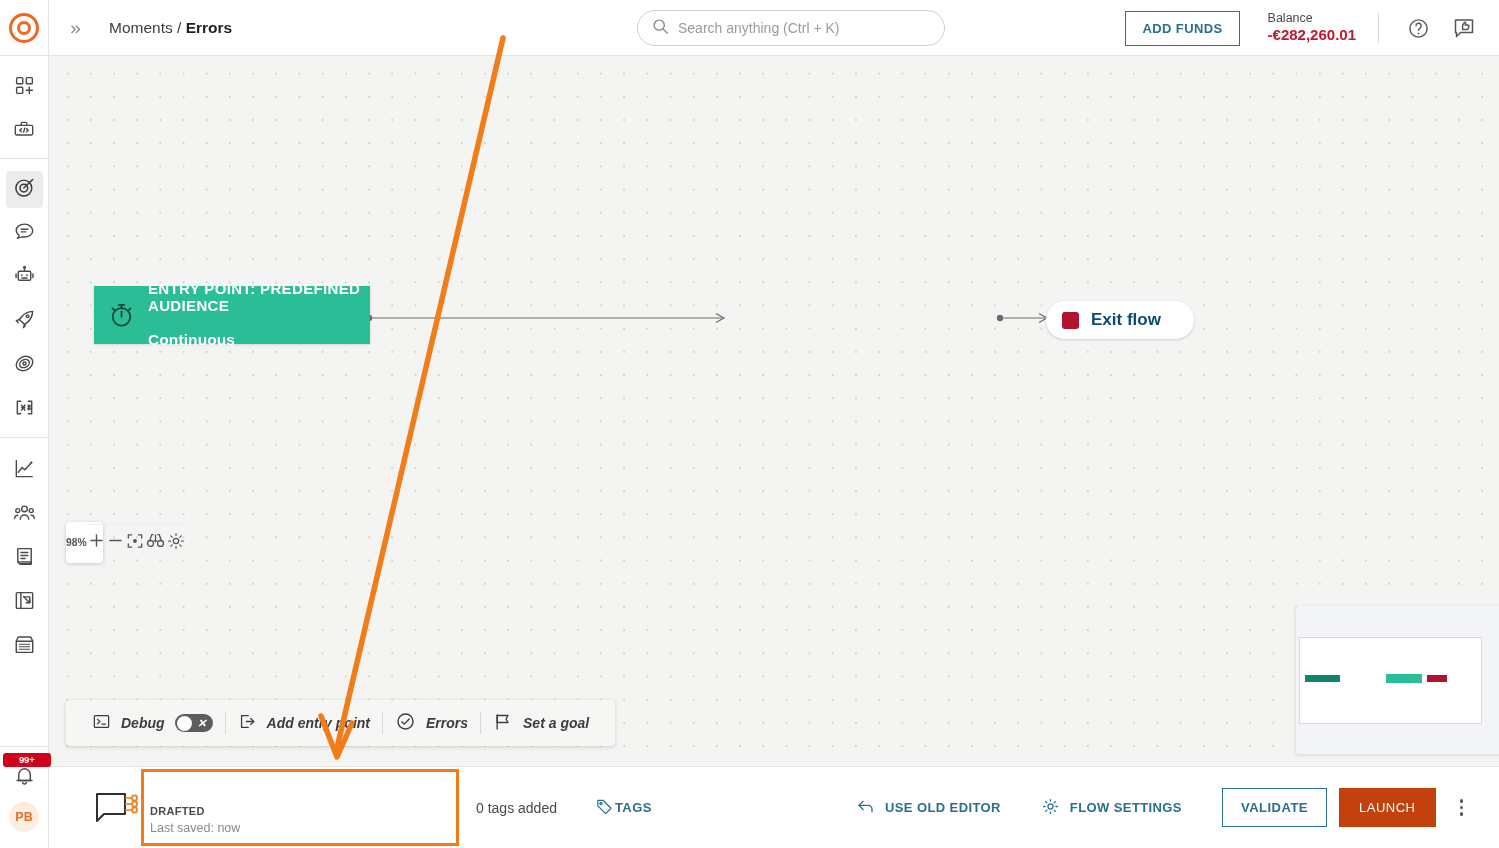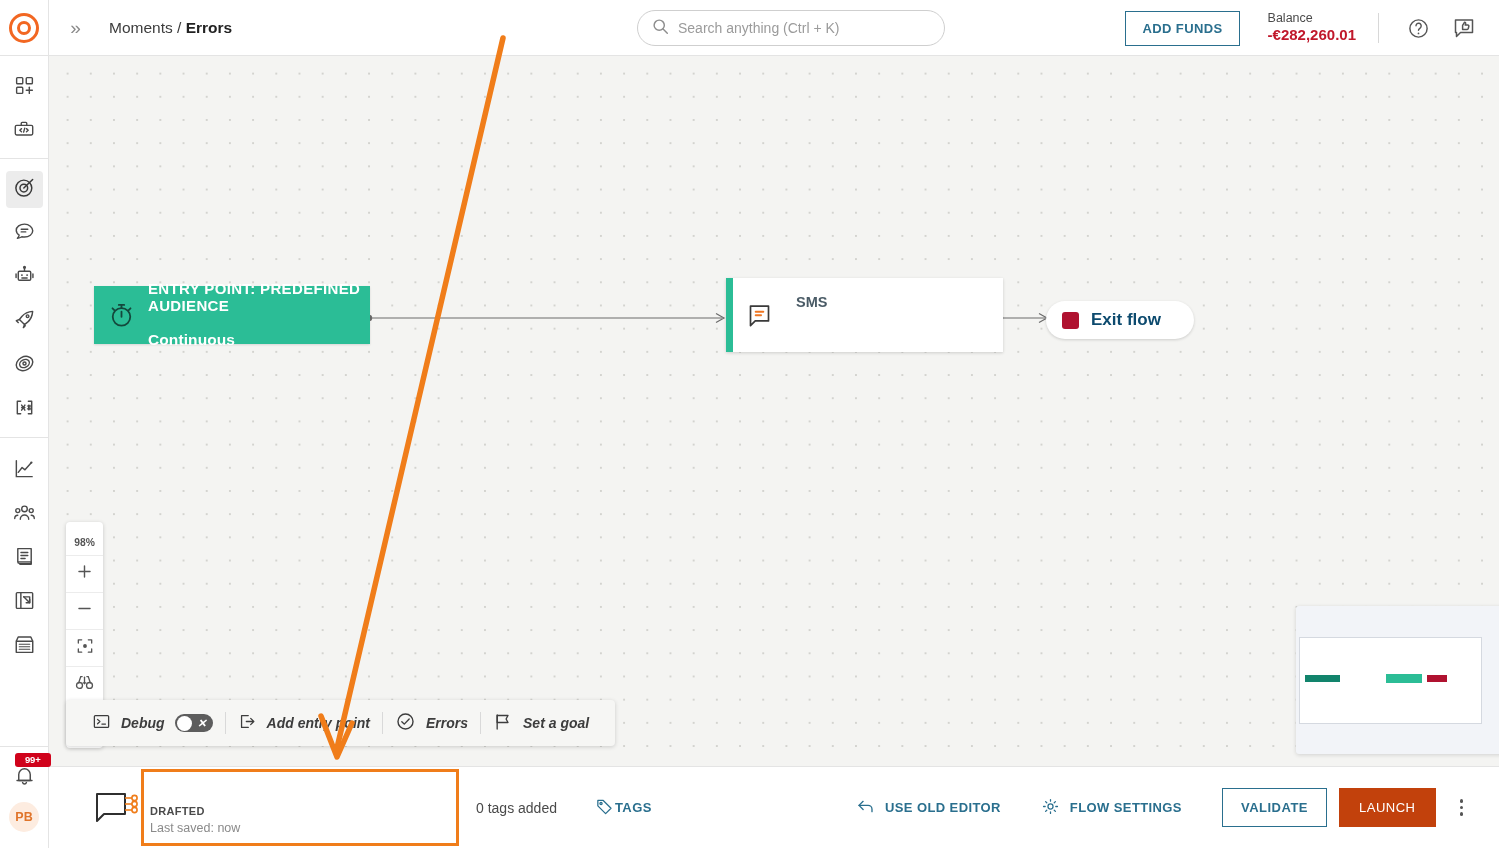--- a/index.html
+++ b/index.html
@@ -88,21 +88,21 @@
     width: 37px; height: 37px; margin: 3.5px 0; border-radius: 4px;
     display: flex; align-items: center; justify-content: center;
     cursor: pointer; color: #4a4a4a; position: relative;
   }
   .sb-item.active { background: #ececec; }
   .sb-spacer { flex: 1; }
   .sb-bell-wrap { position: relative; margin-bottom: 6px; }
   .badge {
     position: absolute; top: -6px; right: -8px; background: #d0021b; color: #fff;
     font-size: 9.5px; font-weight: bold; border-radius: 3px;
-    padding: 1px 10px; line-height: 1.25; letter-spacing: -0.2px;
+    padding: 1px 16px; line-height: 1.25; letter-spacing: -0.2px;
   }
   .avatar {
     width: 30px; height: 30px; border-radius: 50%; background: #fdece0;
     color: #e0742a; font-size: 12.5px; font-weight: bold;
     display: flex; align-items: center; justify-content: center;
     margin-bottom: 16px; cursor: pointer;
   }
 
   
   .canvas {
@@ -152,22 +152,22 @@
     margin-right: 12px;
   }
   .exit-label { font-size: 17px; font-weight: bold; color: #0c4a6e; }
 
   .edge { position: absolute; pointer-events: none; }
 
   
   .zoom-panel {
     position: absolute; left: 17px; top: 466px; width: 37px;
     background: #fff; border-radius: 4px; box-shadow: 0 1px 4px rgba(0,0,0,.18);
-    display: flex; flex-direction: column; align-items: center;
-    padding: 8px 0; z-index: 20;
+    display: flex; flex-direction: row; align-items: center;
+    padding: 2px 0; z-index: 20;
   }
   .zoom-pct {
     font-size: 10.3px; color: #555; font-weight: bold; padding: 7px 0 7px;
   }
   .zoom-row {
     width: 37px; height: 37px; display: flex; align-items: center;
     justify-content: center; cursor: pointer; color: #555; font-size: 20px;
     border-top: 1px solid #ececec;
   }
 
@@ -497,33 +497,20 @@
           <path d="M18.4 7.2l1.6-1.6M5.6 7.2L4 5.6" stroke-linecap="round"></path>
           <path d="M12 13.2V8.6" stroke-linecap="round"></path>
         </svg>
       </span>
       <div class="entry-txt">
         <div class="entry-kicker">ENTRY POINT: PREDEFINED AUDIENCE</div>
         <div class="entry-title">Continuous</div>
       </div>
     </div>
 
-    <div class="node-sms">
-      <div class="stripe"></div>
-      <div class="sms-body">
-        <span class="sms-ic">
-          <svg width="27" height="27" viewBox="0 0 24 24" fill="none" stroke="#3a3a3a" stroke-width="1.5">
-            <path d="M4 3.6h16v13.2H8.2L4 21z" stroke-linejoin="round"></path>
-            <line x1="8.6" y1="8.6" x2="15.4" y2="8.6" stroke="#ef7622" stroke-width="1.7" stroke-linecap="round"></line>
-            <line x1="8.6" y1="11.8" x2="13.4" y2="11.8" stroke="#ef7622" stroke-width="1.7" stroke-linecap="round"></line>
-          </svg>
-        </span>
-        <div class="sms-label">SMS</div>
-      </div>
-    </div>
 
     <div class="node-exit">
       <span class="exit-sq"></span>
       <span class="exit-label">Exit flow</span>
     </div>
 
     <div class="zoom-panel">
       <div class="zoom-pct">98%</div>
       <div class="zoom-row">
         <span>

